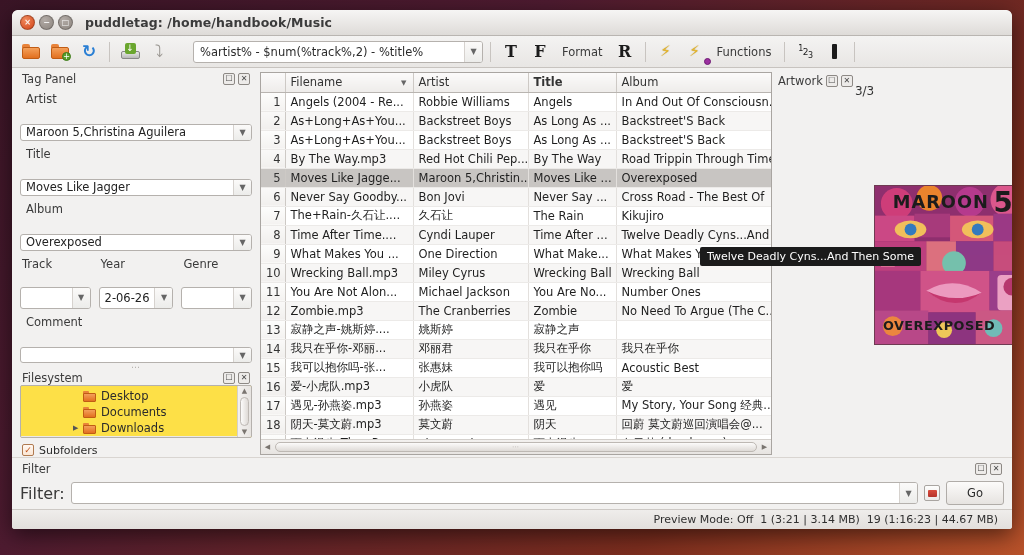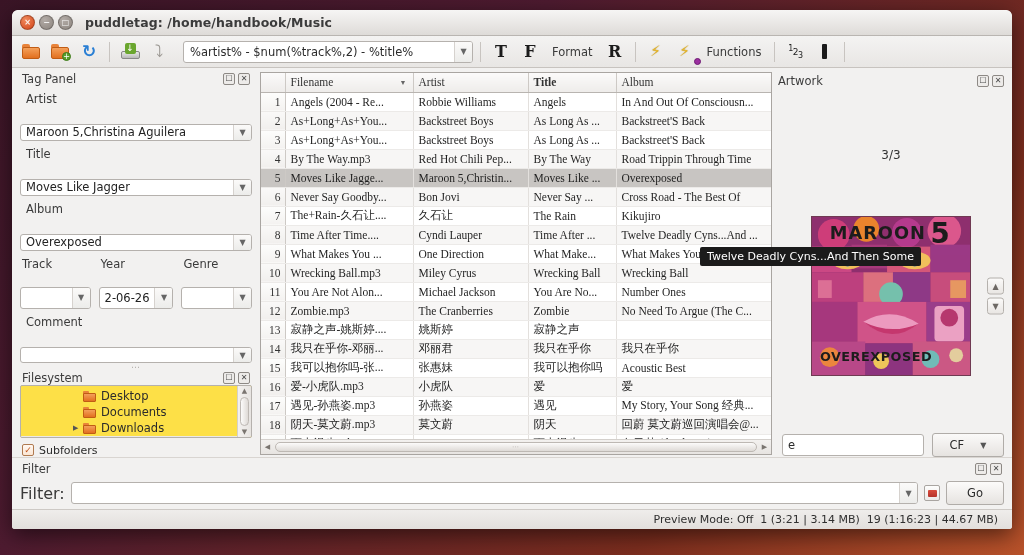--- a/index.html
+++ b/index.html
@@ -76,21 +76,21 @@
   .glyph-num sup { font-size:8px; }
   .glyph-num sub { font-size:8px; }
   .glyph-bar { width: 5px; height: 15px; background:#1b1b1b; border-radius:1px; }
   
   #format-combo {
     height: 22px; width: 290px;
     background: #fff;
     border: 1px solid #b5b1ad;
     border-radius: 3px;
     display: flex; align-items: center;
-    margin-left: 8px;
+    margin-left: 18px;
     font-size: 11.5px;
     overflow: hidden;
   }
   #format-combo .val { flex: 1; padding: 0 6px; color: #2b2b2b; white-space: nowrap; overflow: hidden; }
   .combo-arrow {
     width: 18px; height: 100%;
     display:flex; align-items:center; justify-content:center;
     border-left: 1px solid #d6d2ce;
     background: linear-gradient(180deg,#fbfaf9,#ececea);
     color:#666; font-size:8px;
@@ -170,21 +170,21 @@
     color:#c0551f; font-size:9px; line-height:1;
   }
   
   #centercol { flex: 1 1 auto; display:flex; flex-direction:column; min-width:0; padding: 4px 0 0 2px; }
   #tablewrap {
     flex:1 1 auto; display:flex; flex-direction:column;
     border:1px solid #a9a5a1; background:#fff; min-height:0;
     margin-bottom: 2px;
   }
   #tableinner { flex:1 1 auto; display:flex; min-height:0; overflow:hidden; }
-  table.files { border-collapse: collapse; width:100%; table-layout: fixed; font-family: Liberation Serif, serif; }
+  table.files { border-collapse: collapse; width:100%; table-layout: fixed; }
   table.files th {
     background: linear-gradient(180deg,#fbfafa 0%, #eeecea 100%);
     border-right:1px solid #cdc9c5; border-bottom:1px solid #b8b4b0;
     font-weight: normal; font-size: 11.5px; color:#333;
     text-align:left; padding: 2px 5px; height: 19px;
     position: relative;
   }
   table.files th.bold { font-weight: bold; }
   table.files th .sortarrow { position:absolute; right:6px; top:6px; font-size:7px; color:#666;}
   table.files td {
@@ -204,21 +204,21 @@
   col.c2 { width: 115px; }
   col.c3 { width: 88px; }
   col.c4 { width: 160px; }
   #hscrollwrap { height:15px; flex:0 0 15px; display:flex; align-items:center;
      background:linear-gradient(180deg,#f3f1ef,#e7e4e1); border-top:1px solid #d4d0cc; }
   #hscrollwrap .arrow { width:13px; text-align:center; font-size:7px; color:#7a7570; }
   #hthumb { height:10px; border-radius:5px; background:linear-gradient(180deg,#fcfbfa,#dedad6);
      border:1px solid #bdb8b3; margin:0 1px; display:flex;align-items:center;justify-content:center;
      color:#b0aba6; font-size:7px; letter-spacing:1px;}
   
-  #rightcol { width: 240px; flex:0 0 240px; padding: 4px 6px 0 4px; display:flex; flex-direction:column;gap:47px; }
+  #rightcol { width: 240px; flex:0 0 240px; padding: 4px 6px 0 4px; display:flex; flex-direction:row; }
   #artcount { text-align:center; font-size:12px; color:#333; margin-top:12px; }
   #artbox { flex:1 1 auto; display:flex; align-items:center; justify-content:center; position:relative; }
   #artimg {
     width: 160px; height: 160px;
     border: 1px solid #6f3a52;
     position: relative; overflow:hidden;
     background:#7a2c5e;
   }
   .spin { position:absolute; right:2px; top:50%; transform:translateY(-50%);
       display:flex;flex-direction:column;gap:3px;}

